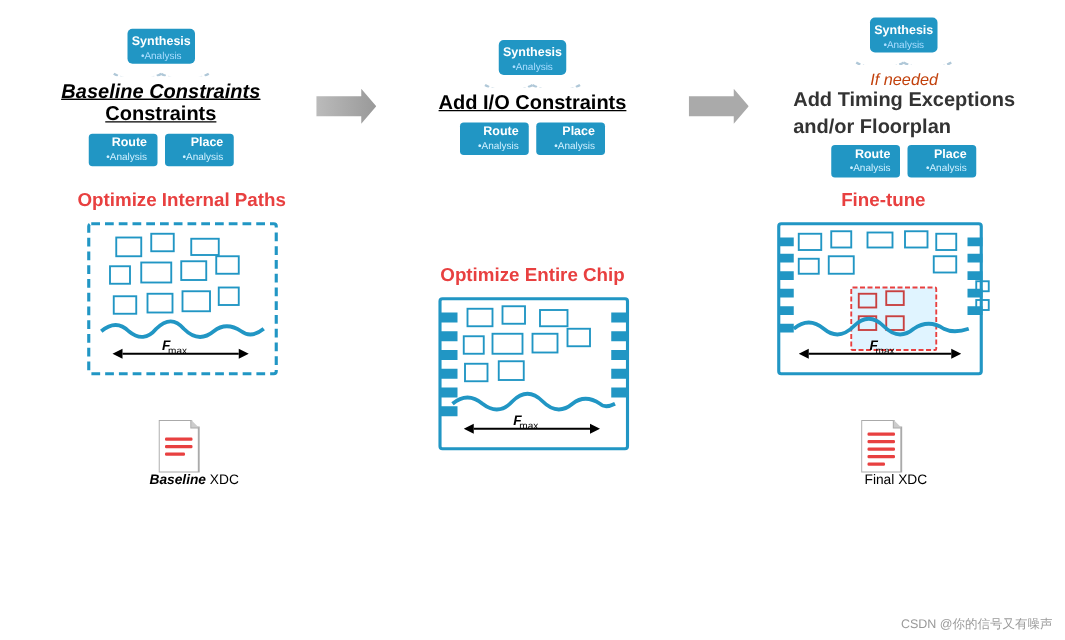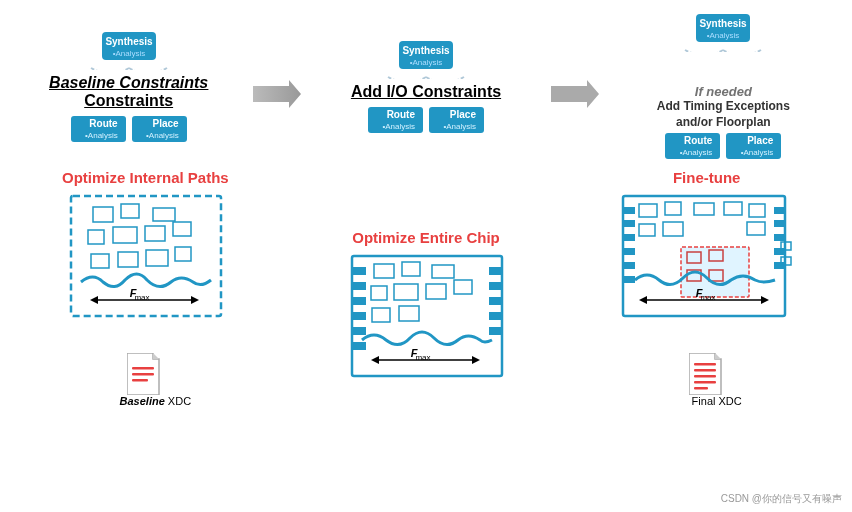--- a/index.html
+++ b/index.html
@@ -38,30 +38,29 @@
       color: #000;
       margin-bottom: 6px;
       text-decoration: underline;
     }
     .constraint-label em {
       font-style: italic;
     }
 
     .if-needed-label {
       font-size: 13px;
-      font-weight: bold;
-      color: #737373;
+      font-weight: normal;
+      color: #c2410c;
       font-style: italic;
       text-align: center;
-      margin-top: 28px;
     }
     .if-needed-sub {
-      font-size: 12px;
+      font-size: 16px;
       color: #333;
-      text-align: center;
+      text-align: left;
       font-weight: bold;
       line-height: 1.3;
     }
 
     .route-place-row {
       display: flex;
       flex-direction: row;
       gap: 6px;
       justify-content: center;
     }

